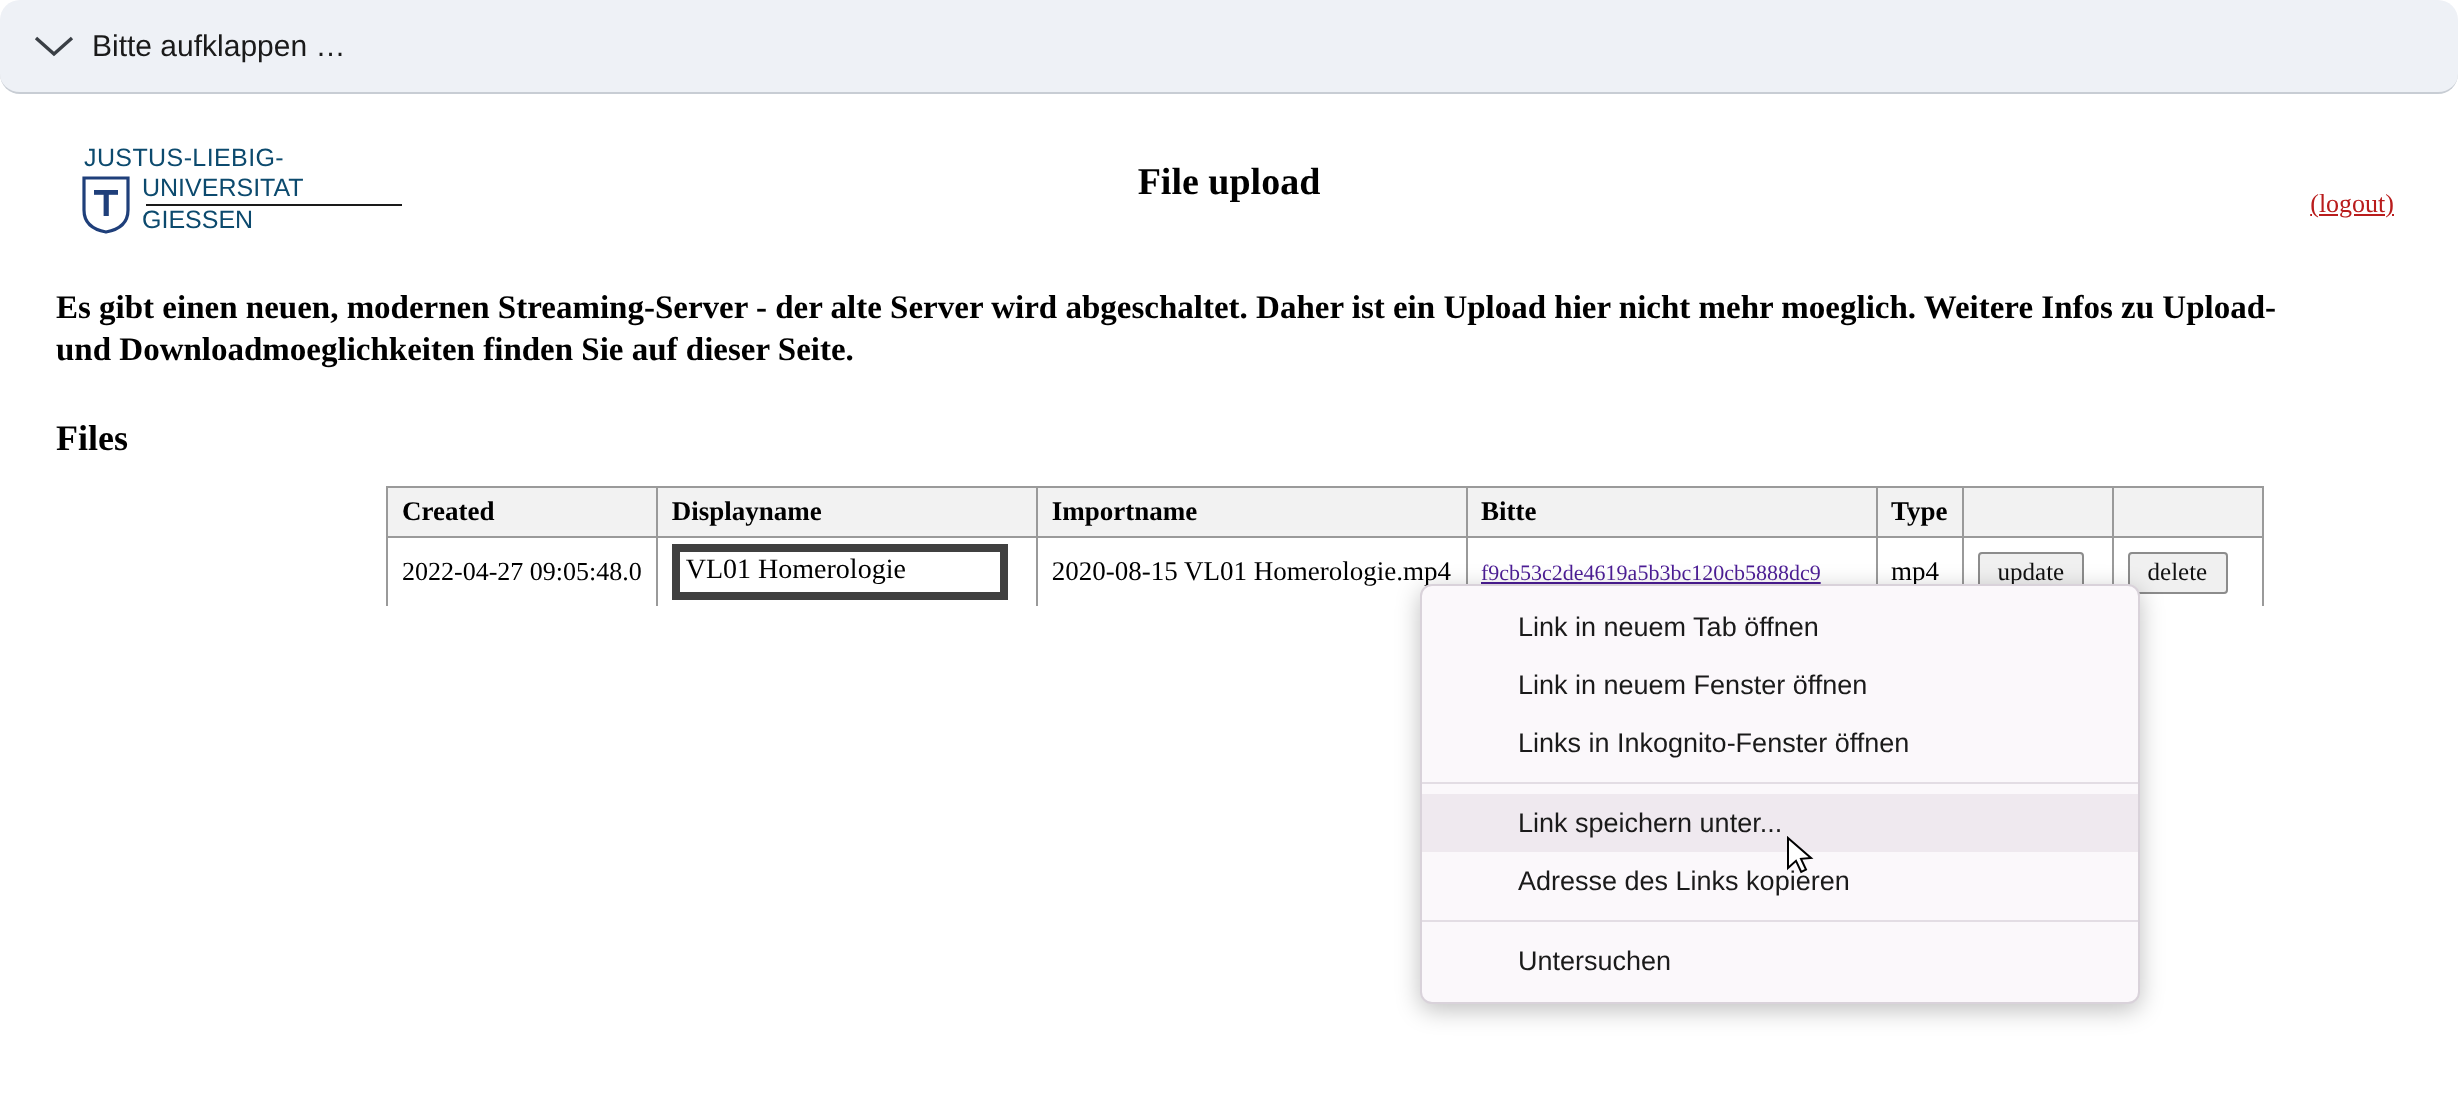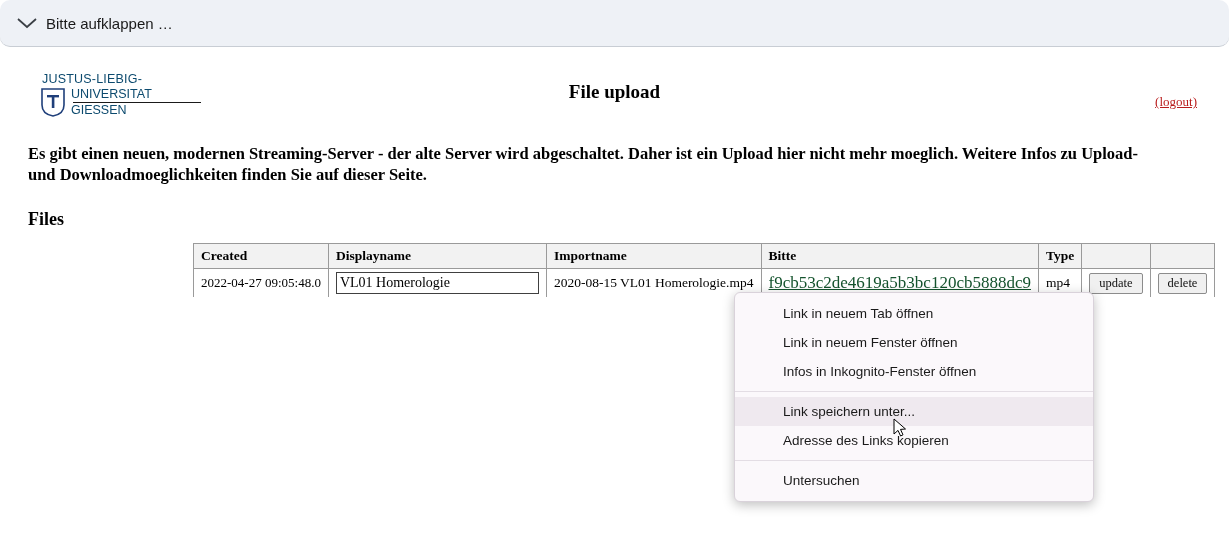--- a/index.html
+++ b/index.html
@@ -147,30 +147,30 @@
   }
   .col-created { width: 115px; }
   .col-display { width: 175px; }
   .col-import  { width: 178px; }
   .col-guid    { width: 190px; }
   .col-type    { width: 28px; }
   .col-btn     { width: 60px; }
 
   .cell-created { font-size: 13px; }
   .display-input {
-    width: 203px;
+    width: 168px;
     font-family: "Liberation Serif", serif;
     font-size: 14px;
     padding: 2px 3px;
-    border: 1px solid #404040;
+    border: 4px solid #404040;
     box-sizing: border-box;
   }
   .guid-link {
-    color: #14532d;
-    font-size: 17px;
+    color: #4c1d95;
+    font-size: 11px;
   }
   .row-button {
     font-family: Liberation Serif, serif;
     font-size: 12.5px;
     padding: 2px 9px;
     border: 1px solid #8c8c8c;
     background: #f0f0f0;
     border-radius: 2px;
     color: #111;
   }
@@ -182,21 +182,20 @@
     top: 292px;
     width: 358px;
     background: #fbf8fb;
     border: 1px solid #d9d2da;
     border-radius: 6px;
     box-shadow: 0 3px 12px rgba(0,0,0,0.25);
     padding: 6px 0 6px 0;
     font-family: "Liberation Sans", sans-serif;
     font-size: 13.5px;
     color: #1a1a1a;
-    margin-left: 24px;
   }
   .menu-item {
     padding: 6px 10px 6px 48px;
     line-height: 17px;
     white-space: nowrap;
   }
   .menu-item.highlight {
     background: #efe9ef;
   }
   .menu-sep {
@@ -284,21 +283,21 @@
           </td>
         </tr>
       </tbody>
     </table>
   </div>
 </div>
 
 <div class="context-menu">
   <div class="menu-item">Link in neuem Tab öffnen</div>
   <div class="menu-item">Link in neuem Fenster öffnen</div>
-  <div class="menu-item">Infos in Inkognito-Fenster öffnen</div>
+  <div class="menu-item">Links in Inkognito-Fenster öffnen</div>
   <div class="menu-sep"></div>
   <div class="menu-item highlight">Link speichern unter...</div>
   <div class="menu-item">Adresse des Links kopieren</div>
   <div class="menu-sep"></div>
   <div class="menu-item">Untersuchen</div>
 </div>
 
 <svg class="cursor-arrow" viewBox="0 0 14 20" aria-hidden="true">
   <path d="M1 1 L1 16 L5 12.4 L7.6 18 L10 16.8 L7.5 11.4 L12.5 11 Z" fill="#ffffff" stroke="#000000" stroke-width="1"></path>
 </svg>

